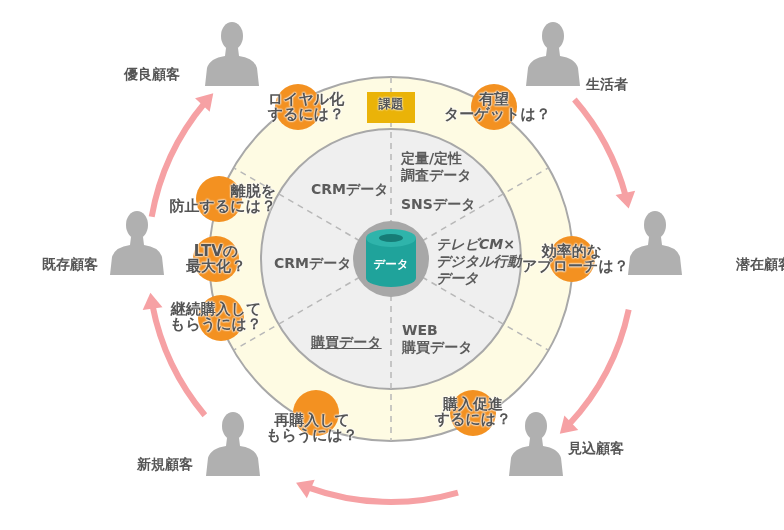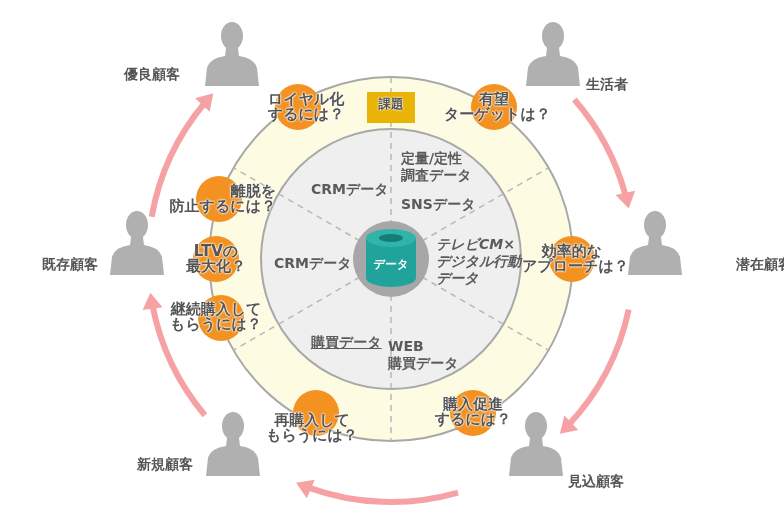--- a/index.html
+++ b/index.html
@@ -77,21 +77,21 @@
     <use href="#person-shape" x="655" y="239"></use>
     <use href="#person-shape" x="536" y="440"></use>
     <use href="#person-shape" x="233" y="440"></use>
     <use href="#person-shape" x="137" y="239"></use>
     <use href="#person-shape" x="232" y="50"></use>
   </g>
 </svg>
 
 <div class="lbl person-name" style="left:586px; top:76px;">生活者</div>
 <div class="lbl person-name" style="left:688px; top:256px;margin-left:48px;">潜在顧客</div>
-<div class="lbl person-name" style="left:568px; top:474px;font-family:Liberation Mono, monospace;">見込顧客</div>
+<div class="lbl person-name" style="left:568px; top:440px;">見込顧客</div>
 <div class="lbl person-name" style="left:137px; top:456px;">新規顧客</div>
 <div class="lbl person-name" style="left:42px; top:256px;">既存顧客</div>
 <div class="lbl person-name" style="left:124px; top:66px;">優良顧客</div>
 
 <div class="kadai">課題</div>
 
 <div class="lbl q-lbl" style="left:444px; top:92px; width:100px;">
   <div>有望</div>
   <div>ターゲットは？</div>
 </div>
@@ -129,21 +129,21 @@
   <div>調査データ</div>
 </div>
 <div class="lbl seg-lbl" style="left:401px; top:196px;">
   <div>SNSデータ</div>
 </div>
 <div class="lbl seg-lbl" style="left:436px; top:236px;font-style:italic;">
   <div>テレビCM×</div>
   <div>デジタル行動</div>
   <div>データ</div>
 </div>
-<div class="lbl seg-lbl" style="left:388px; top:322px;margin-top:16px;">
+<div class="lbl seg-lbl" style="left:402px; top:322px;">
   <div>WEB</div>
   <div>購買データ</div>
 </div>
 <div class="lbl seg-lbl" style="left:311px; top:334px;text-decoration:underline;">
   <div>購買データ</div>
 </div>
 <div class="lbl seg-lbl" style="left:274px; top:255px;">
   <div>CRMデータ</div>
 </div>
 <div class="lbl seg-lbl" style="left:311px; top:181px;">

